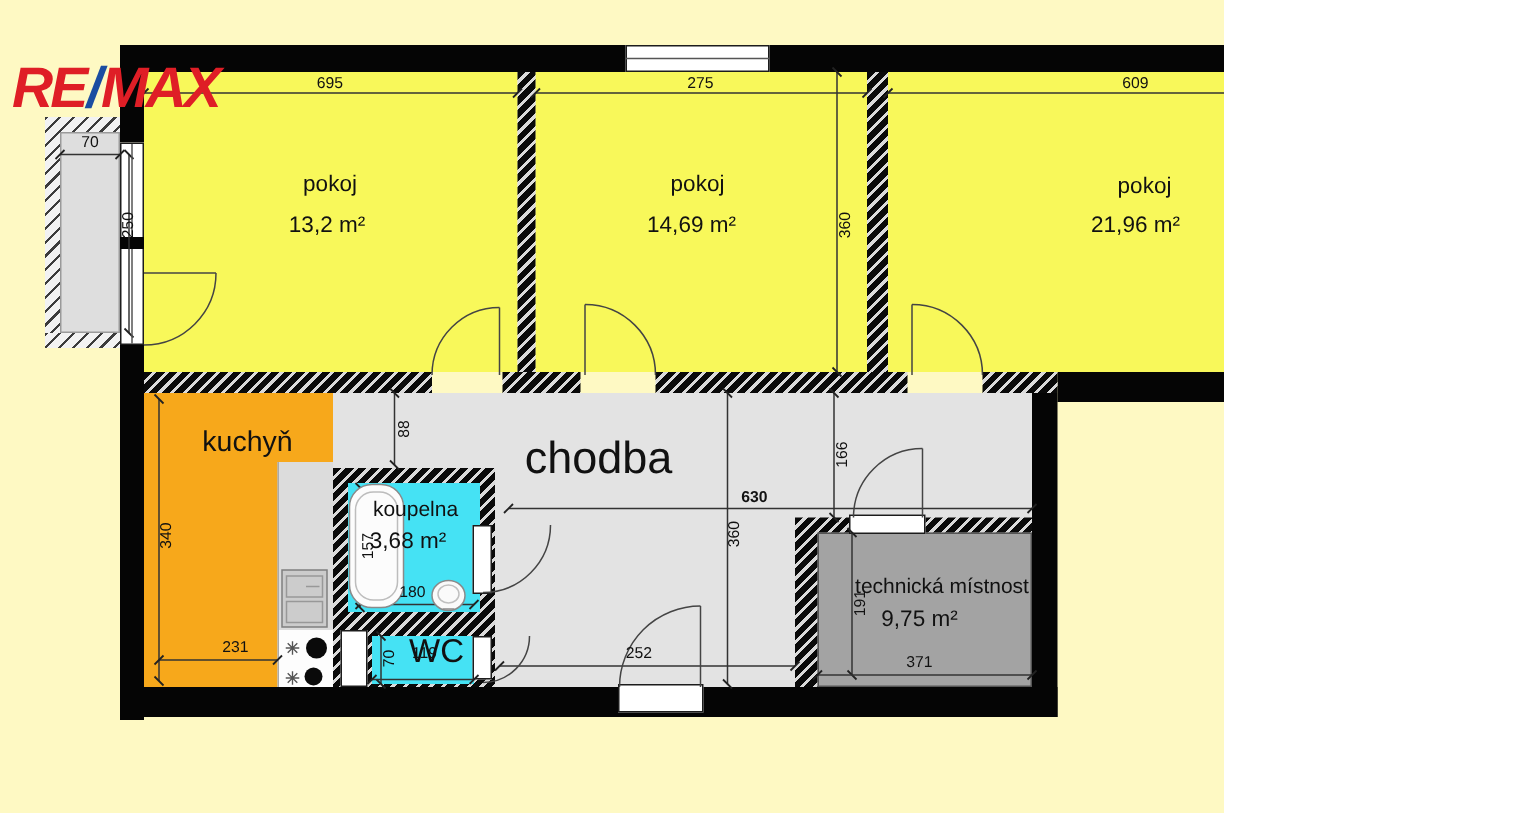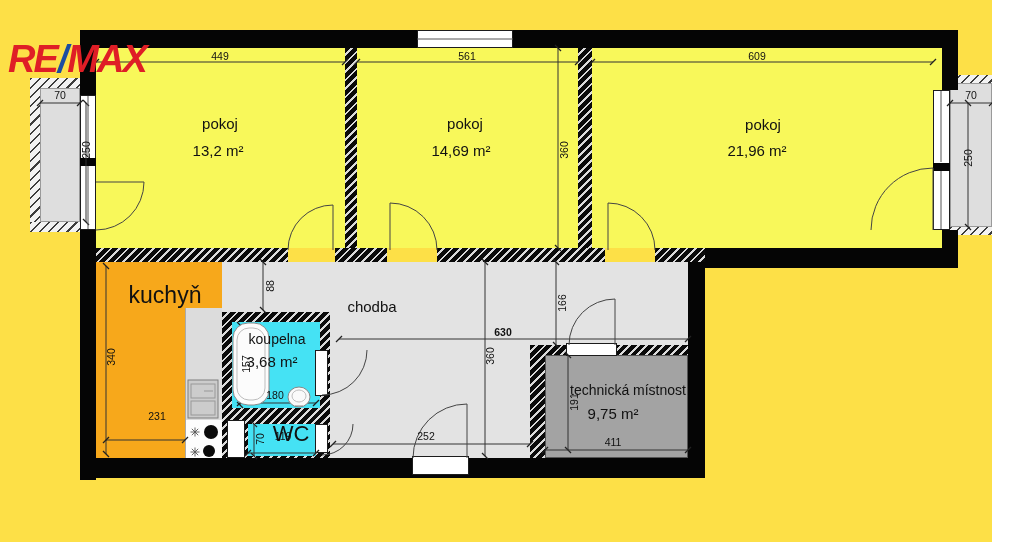--- a/index.html
+++ b/index.html
@@ -1,16 +1,16 @@
 <!DOCTYPE html>
 <html><head>
 <meta charset="utf-8">
 <style>
   html,body{margin:0;padding:0;background:#fff;}
-  .plan{position:relative;width:992px;height:542px;background:#fde047;overflow:hidden;
+  .plan{position:relative;width:816px;height:542px;background:#fef9c3;overflow:hidden;
         font-family:"Liberation Sans",sans-serif;color:#111;}
   .abs{position:absolute;}
   .wall{background:#050505;}
   .hatch{background:repeating-linear-gradient(135deg,#0a0a0a 0 4px,#dadada 4px 6px);}
   .hatchlite{background:repeating-linear-gradient(135deg,#3c3c3c 0 1.5px,#f2f2f2 1.5px 6.5px);}
   .yellow{background:#f8f85a;}
   .orange{background:#f7a81b;}
   .cyan{background:#45e2f4;}
   .hallgray{background:#e3e3e3;}
   .balfloor{background:#dedede;border:1px solid #9a9a9a;box-sizing:border-box;}
@@ -165,43 +165,43 @@
   <div class="logo">
     <span class="red">RE</span><span class="blue">/</span><span class="red">MAX</span>
   </div>
 
   <div class="lbl" style="left:220px;top:123px;font-size:15px;">pokoj</div>
   <div class="lbl" style="left:218px;top:150px;font-size:15px;">13,2 m²</div>
   <div class="lbl" style="left:465px;top:123px;font-size:15px;">pokoj</div>
   <div class="lbl" style="left:461px;top:150px;font-size:15px;">14,69 m²</div>
   <div class="lbl" style="left:763px;top:124px;font-size:15px;">pokoj</div>
   <div class="lbl" style="left:757px;top:150px;font-size:15px;">21,96 m²</div>
-  <div class="lbl" style="left:165px;top:295px;font-size:23px;text-align:right;">kuchyň</div>
-  <div class="lbl" style="left:372px;top:306px;font-size:15px;">chodba</div>
+  <div class="lbl" style="left:165px;top:295px;font-size:19px;text-align:right;">kuchyň</div>
+  <div class="lbl" style="left:399px;top:306px;font-size:30px;">chodba</div>
   <div class="lbl" style="left:277px;top:339px;font-size:14px;">koupelna</div>
   <div class="lbl" style="left:272px;top:361px;font-size:15px;">3,68 m²</div>
   <div class="lbl" style="left:291px;top:434px;font-size:22px;">WC</div>
   <div class="lbl" style="left:616px;top:390px;font-size:14px;margin-left:12px;">technická místnost</div>
   <div class="lbl" style="left:613px;top:413px;font-size:15px;">9,75 m²</div>
 
-  <div class="dim" style="left:220px;top:56px;">449</div>
-  <div class="dim" style="left:467px;top:56px;">561</div>
+  <div class="dim" style="left:220px;top:56px;">695</div>
+  <div class="dim" style="left:467px;top:56px;">275</div>
   <div class="dim" style="left:757px;top:56px;">609</div>
   <div class="dim" style="left:60px;top:95px;">70</div>
   <div class="vdim" style="left:86px;top:150px;">250</div>
   <div class="vdim" style="left:564px;top:150px;">360</div>
   <div class="dim" style="left:971px;top:95px;">70</div>
   <div class="vdim" style="left:968px;top:158px;">250</div>
   <div class="vdim" style="left:111px;top:357px;">340</div>
-  <div class="dim" style="left:157px;top:416px;">231</div>
+  <div class="dim" style="left:157px;top:432px;">231</div>
   <div class="vdim" style="left:270px;top:286px;">88</div>
   <div class="vdim" style="left:246px;top:364px;">157</div>
   <div class="dim" style="left:275px;top:395px;">180</div>
   <div class="vdim" style="left:260px;top:439px;">70</div>
   <div class="dim" style="left:283px;top:436px;">119</div>
   <div class="dim" style="left:503px;top:332px;font-weight:bold;">630</div>
   <div class="vdim" style="left:490px;top:356px;">360</div>
   <div class="vdim" style="left:562px;top:303px;">166</div>
   <div class="vdim" style="left:574px;top:402px;">191</div>
-  <div class="dim" style="left:613px;top:442px;">411</div>
+  <div class="dim" style="left:613px;top:442px;">371</div>
   <div class="dim" style="left:426px;top:436px;">252</div>
 
 </div>
 
 </body></html>

